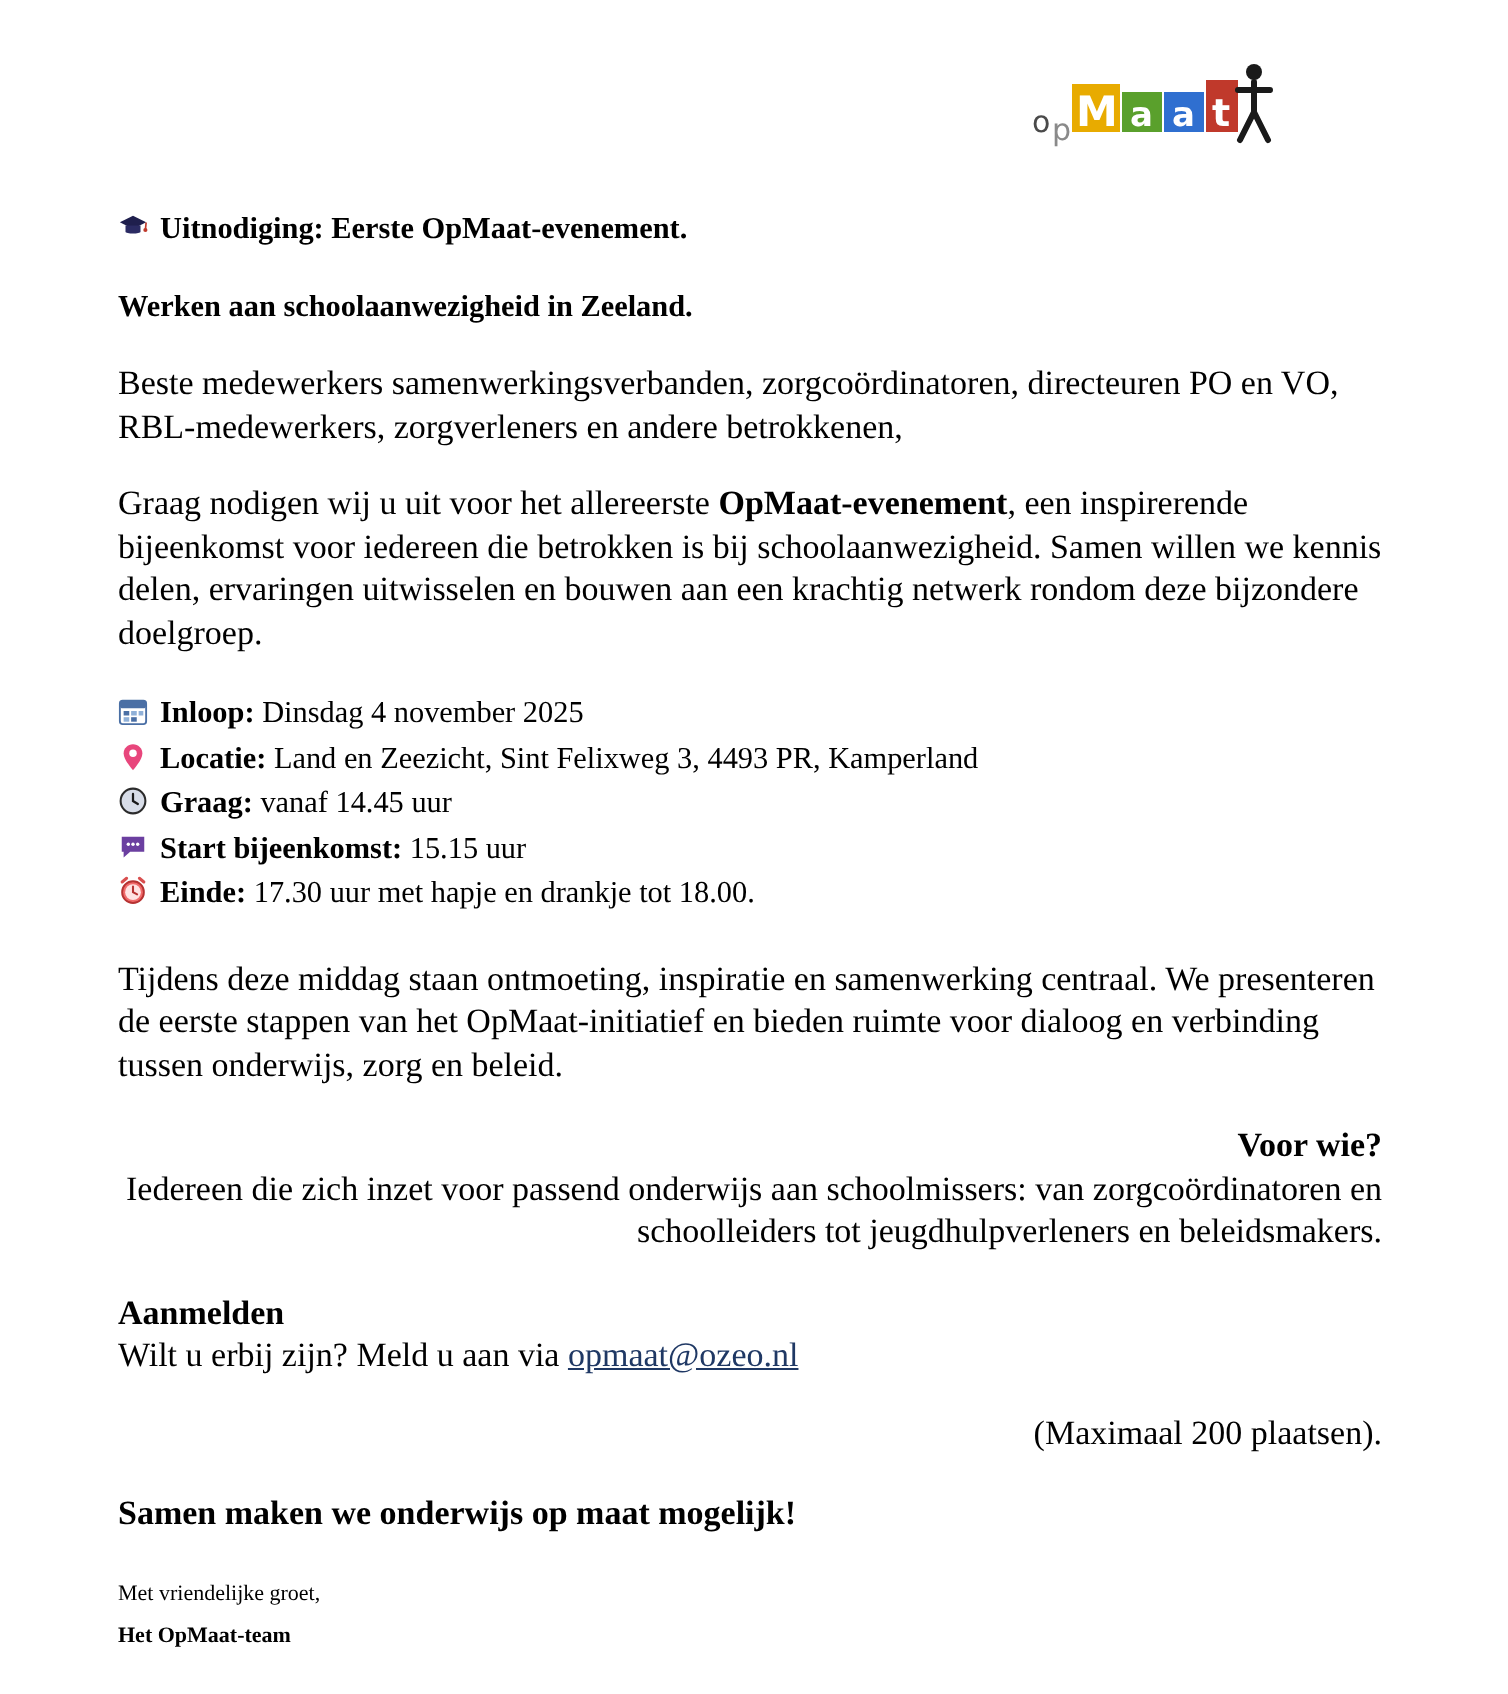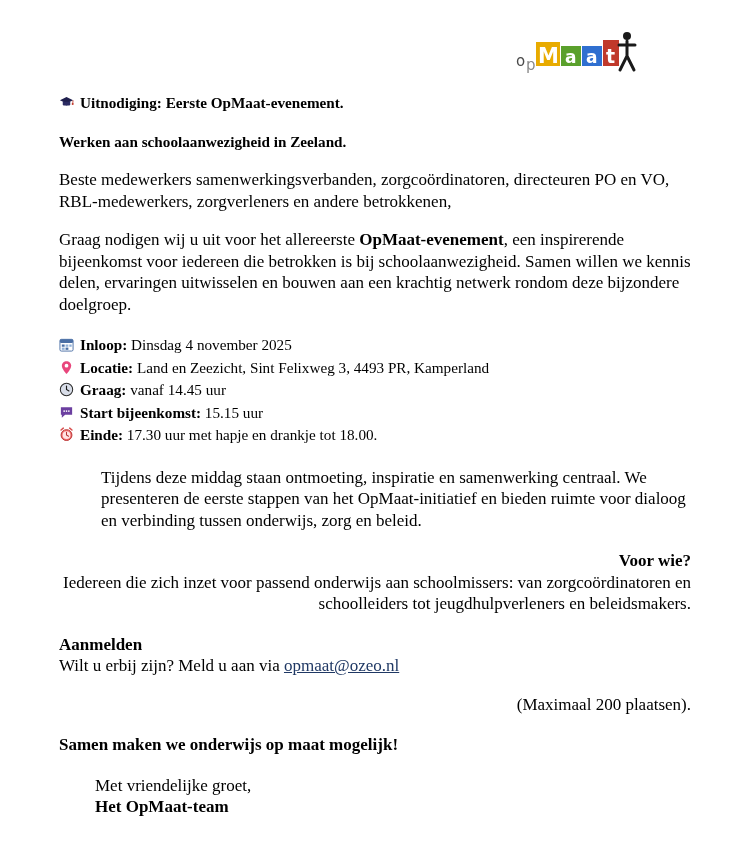--- a/index.html
+++ b/index.html
@@ -30,21 +30,21 @@
     right: 110px;
     width: 130px;
     height: 52px;
   }
   .logo-svg { display: block; }
 
   
   .content {
     position: absolute;
     left: 59px;
-    top: 92px;
+    top: 104px;
     width: 632px;
   }
   p {
     margin: 0;
     font-size: 17px;
     line-height: 21.5px;
   }
   .block { margin-bottom: 17px; }
   .bold { font-weight: bold; }
   .heading-line {
@@ -66,21 +66,21 @@
   .details-list .row {
     font-size: 15.2px;
     line-height: 22.5px;
     white-space: nowrap;
   }
 
   a.mail {
     color: #1f3864;
     text-decoration: underline;
   }
-  .sig-line { line-height: 21.5px; font-size: 17px; margin-left: 36px; }
+  .sig-line { line-height: 21.5px; font-size: 11px; }
 </style>
 </head>
 <body>
 
 <div class="page">
 
   <div class="logo-area">
     <svg class="logo-svg" width="130" height="52" viewBox="0 0 130 52" xmlns="http://www.w3.org/2000/svg">
 
       <text x="2" y="40" font-family="DejaVu Sans, sans-serif" font-size="15" fill="#4a4a4a">o</text>
@@ -183,21 +183,21 @@
             <circle cx="8" cy="8.6" r="5.8" fill="#f06a6a" stroke="#b63232" stroke-width="1"></circle>
             <circle cx="8" cy="8.6" r="4.2" fill="#ffe3e3"></circle>
             <path d="M8 5.6 L8 8.6 L10.2 9.8" stroke="#b63232" stroke-width="1.1" fill="none" stroke-linecap="round"></path>
           </svg>
         </span><span class="bold">Einde:</span>
         <span>17.30 uur met hapje en drankje tot 18.00.</span>
       </div>
 
     </div>
 
-    <p class="block" style="margin-bottom:19px;margin-left:42px;">Tijdens deze middag staan ontmoeting, inspiratie en samenwerking centraal. We presenteren de eerste stappen van het OpMaat-initiatief en bieden ruimte voor dialoog en verbinding tussen onderwijs, zorg en beleid.</p>
+    <p class="block" style="margin-bottom:19px;">Tijdens deze middag staan ontmoeting, inspiratie en samenwerking centraal. We presenteren de eerste stappen van het OpMaat-initiatief en bieden ruimte voor dialoog en verbinding tussen onderwijs, zorg en beleid.</p>
 
     <p class="block" style="margin-bottom:19px;text-align:right;">
       <span class="bold">Voor wie?</span><br>
       <span>Iedereen die zich inzet voor passend onderwijs aan schoolmissers: van zorgcoördinatoren en schoolleiders tot jeugdhulpverleners en beleidsmakers.</span>
     </p>
 
     <p class="block" style="">
       <span class="bold">Aanmelden</span><br>
       <span>Wilt u erbij zijn? Meld u aan via </span><a class="mail" href="#">opmaat@ozeo.nl</a>
     </p>

